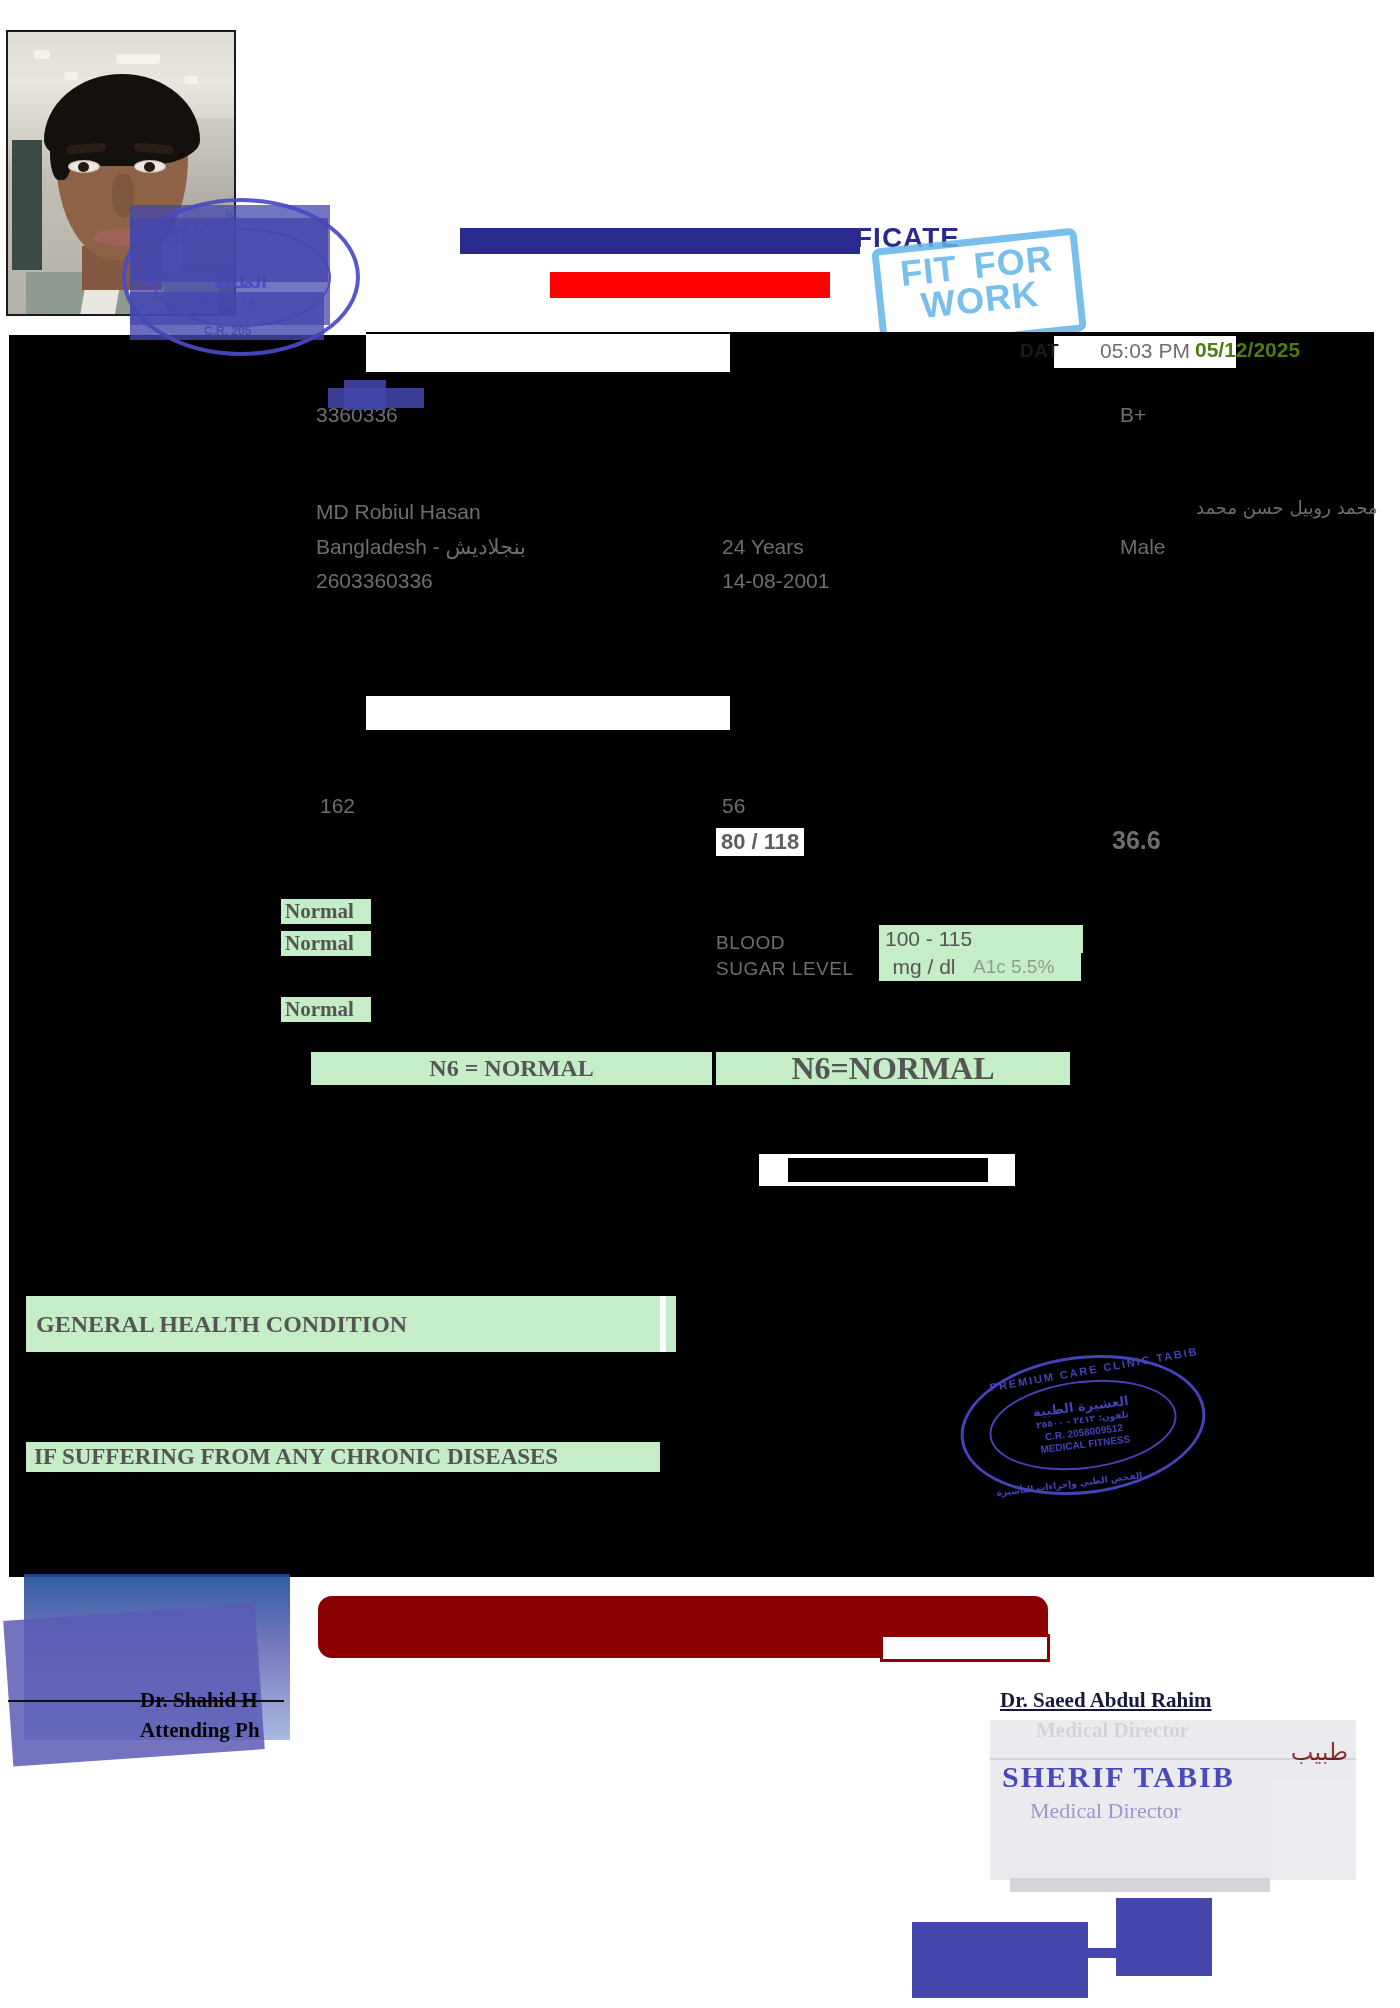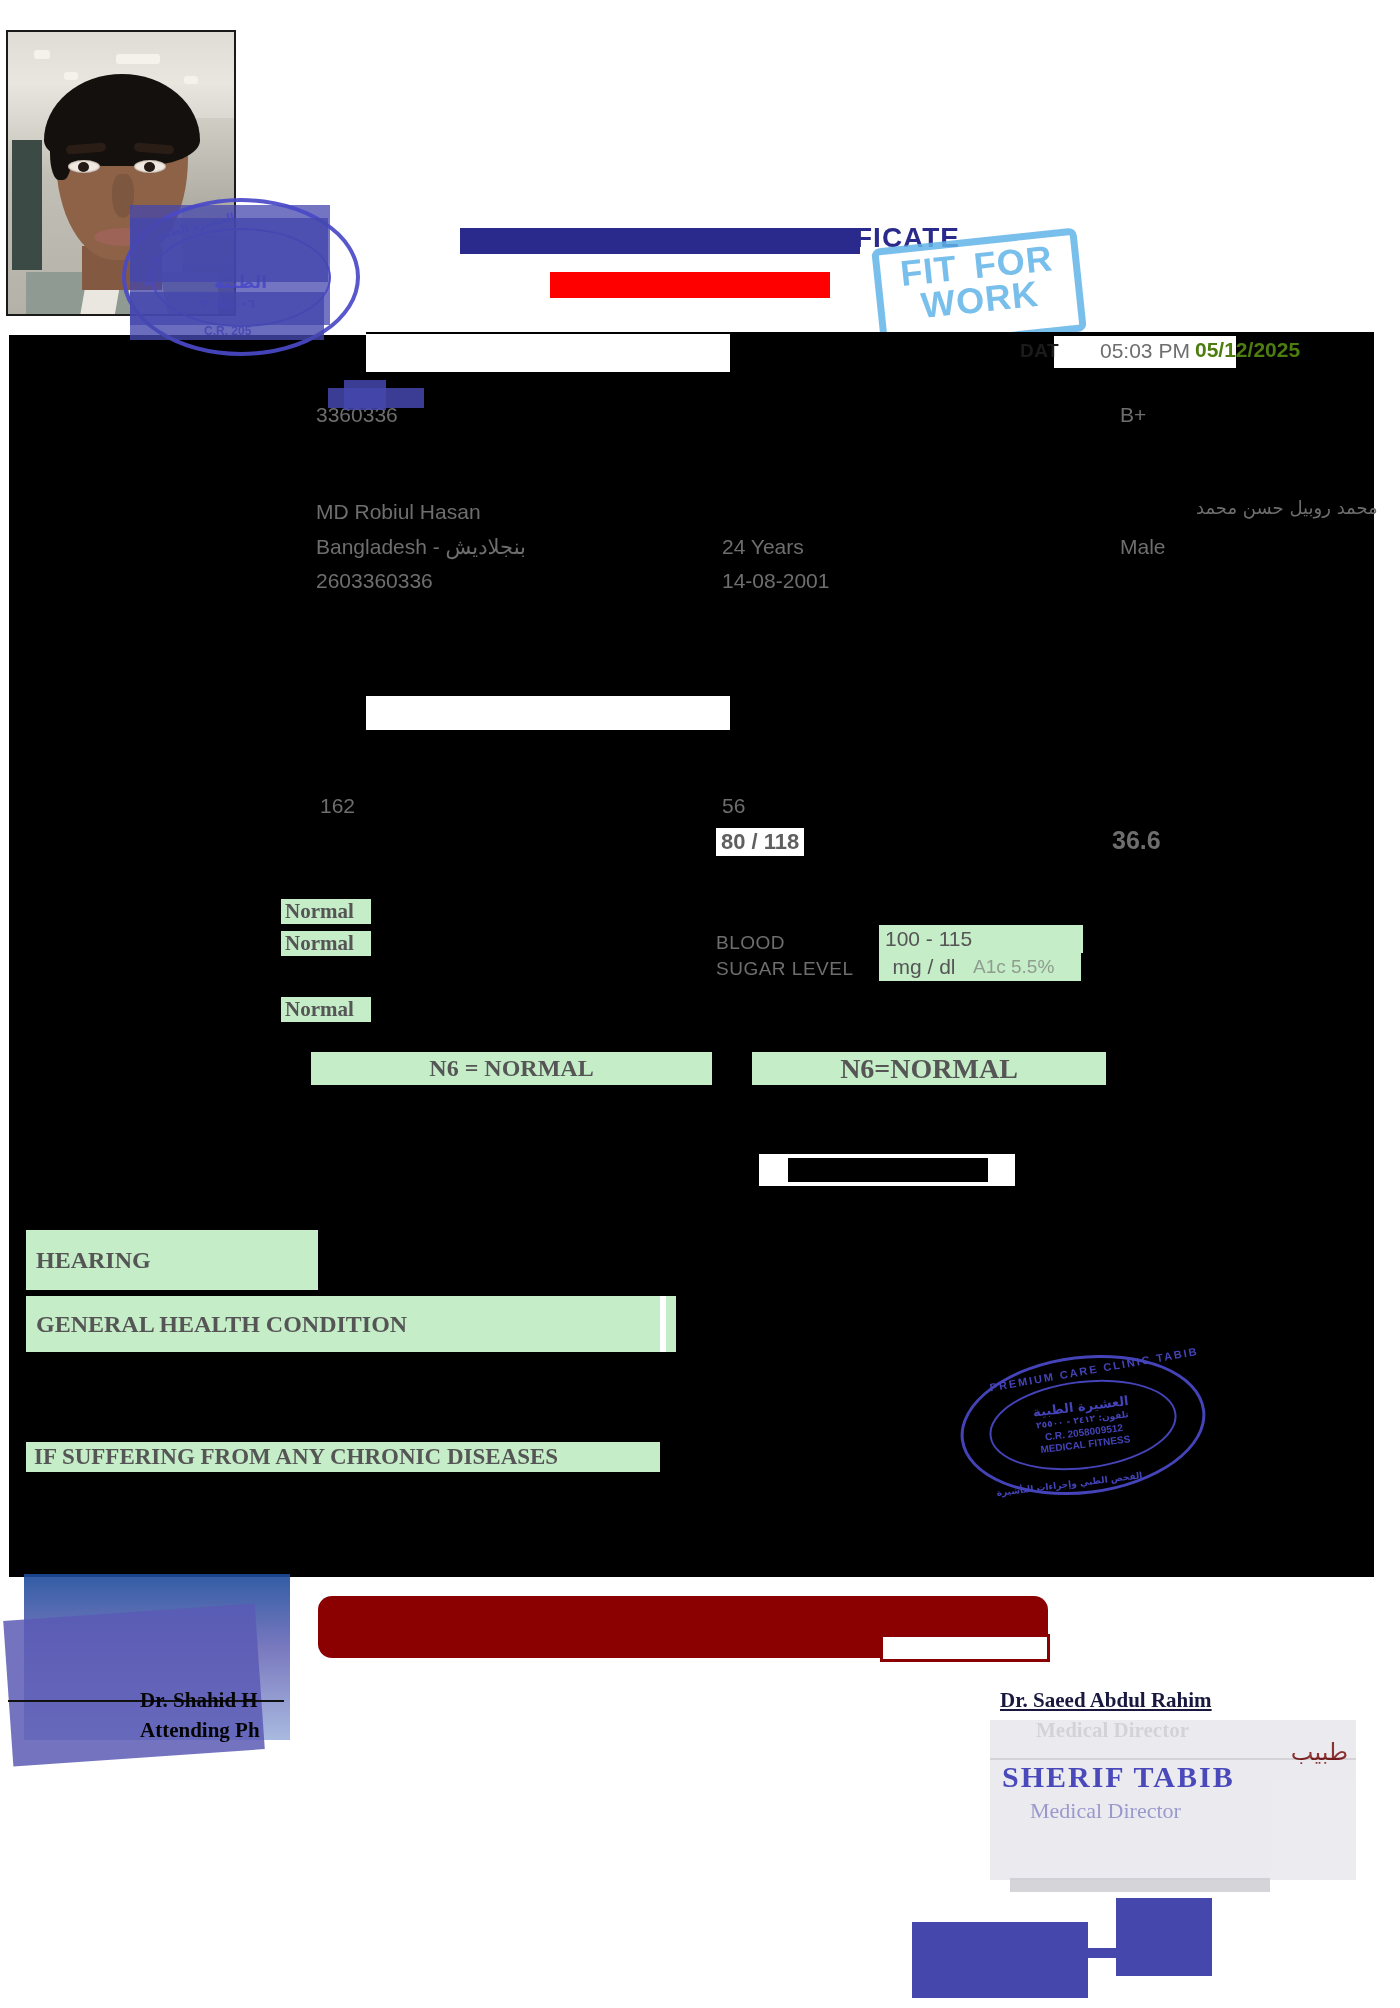--- a/index.html
+++ b/index.html
@@ -326,26 +326,25 @@
   <div class="green serif" style="left:281px;top:931px;width:86px;height:25px;font-size:21px;padding-left:4px;">Normal</div>
   <div class="green serif" style="left:281px;top:997px;width:86px;height:25px;font-size:21px;padding-left:4px;">Normal</div>
 
   <div class="lbl" style="left:716px;top:932px;">BLOOD</div>
   <div class="lbl" style="left:716px;top:958px;">SUGAR LEVEL</div>
   <div class="green" style="left:879px;top:925px;width:198px;height:28px;font-size:21px;padding-left:6px;">100 - 115</div>
   <div class="green" style="left:879px;top:953px;width:90px;height:28px;font-size:21px;justify-content:center;">mg / dl</div>
   <div class="green" style="left:969px;top:953px;width:108px;height:28px;font-size:19px;color:#8f9d8f;padding-left:4px;">A1c 5.5%</div>
 
   <div class="green serif" style="left:311px;top:1052px;width:401px;height:33px;font-size:24px;justify-content:center;">N6 = NORMAL</div>
-  <div class="green serif" style="left:716px;top:1052px;width:354px;height:33px;font-size:28px;justify-content:center;margin-left:36px;">N6=NORMAL</div>
+  <div class="green serif" style="left:716px;top:1052px;width:354px;height:33px;font-size:32px;justify-content:center;">N6=NORMAL</div>
 
   <div class="white-box" style="left:759px;top:1154px;width:256px;height:32px;"></div>
   <div class="redact-black" style="left:788px;top:1158px;width:200px;height:24px;"></div>
 
-  <div class="green serif" style="left:26px;top:1230px;width:282px;height:60px;font-size:24px;padding-left:10px;">HEARING</div>
   <div class="green serif" style="left:26px;top:1296px;width:640px;height:56px;font-size:24px;padding-left:10px;">GENERAL HEALTH CONDITION</div>
   <div class="white-box" style="left:660px;top:1296px;width:6px;height:56px;"></div>
 
   <div class="green serif" style="left:26px;top:1442px;width:626px;height:30px;font-size:23px;padding-left:8px;">IF SUFFERING FROM ANY CHRONIC DISEASES</div>
 
   <div class="stamp-oval" style="left:960px;top:1356px;width:240px;height:132px;transform:rotate(-7deg);">
     <div class="inner"></div>
     <div class="arc-text" style="left:32px;top:6px;transform:rotate(-3deg);">PREMIUM CARE CLINIC TABIB</div>
     <div class="stamp-core">
       <div class="ar" style="font-family:'DejaVu Sans',sans-serif;">العشيرة الطبية</div>

